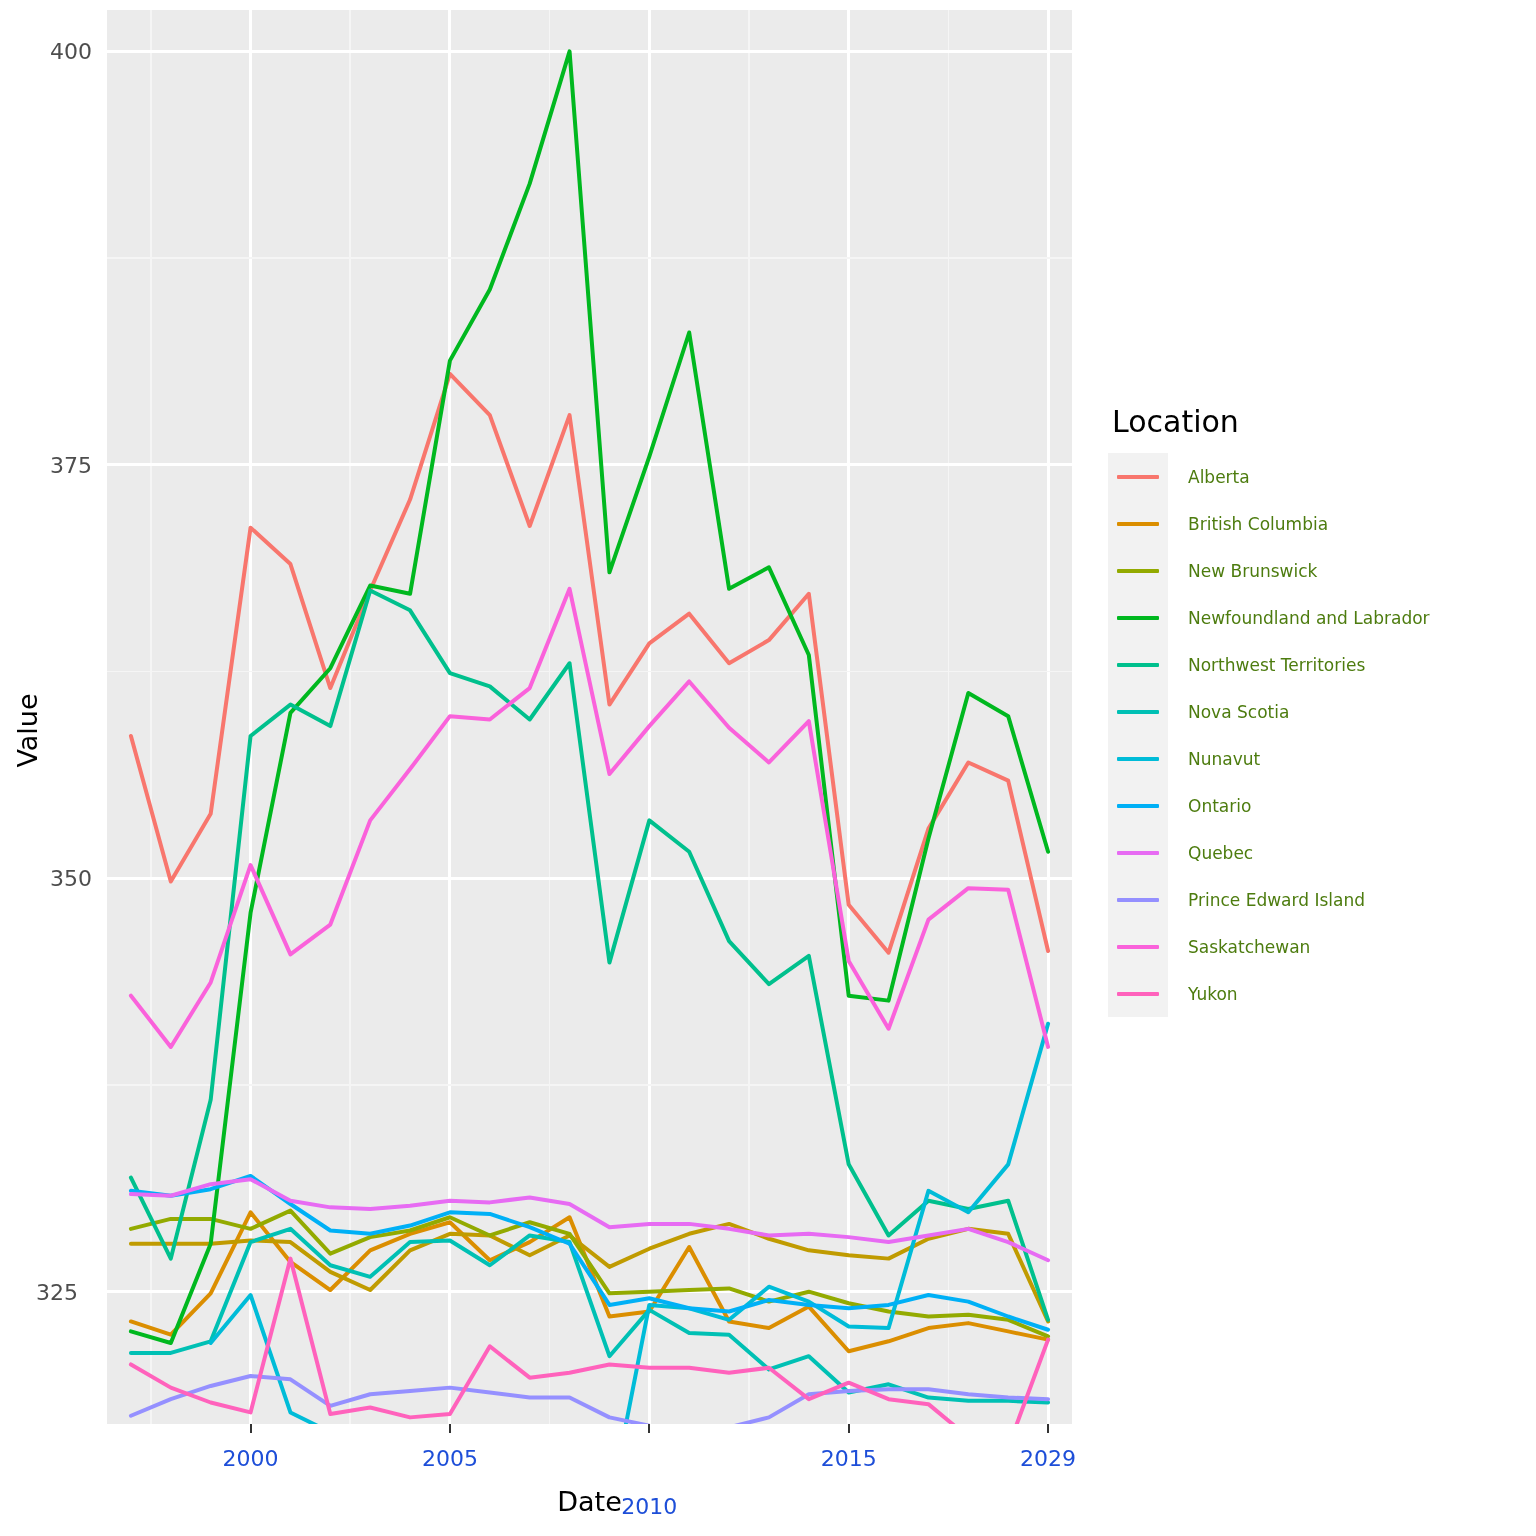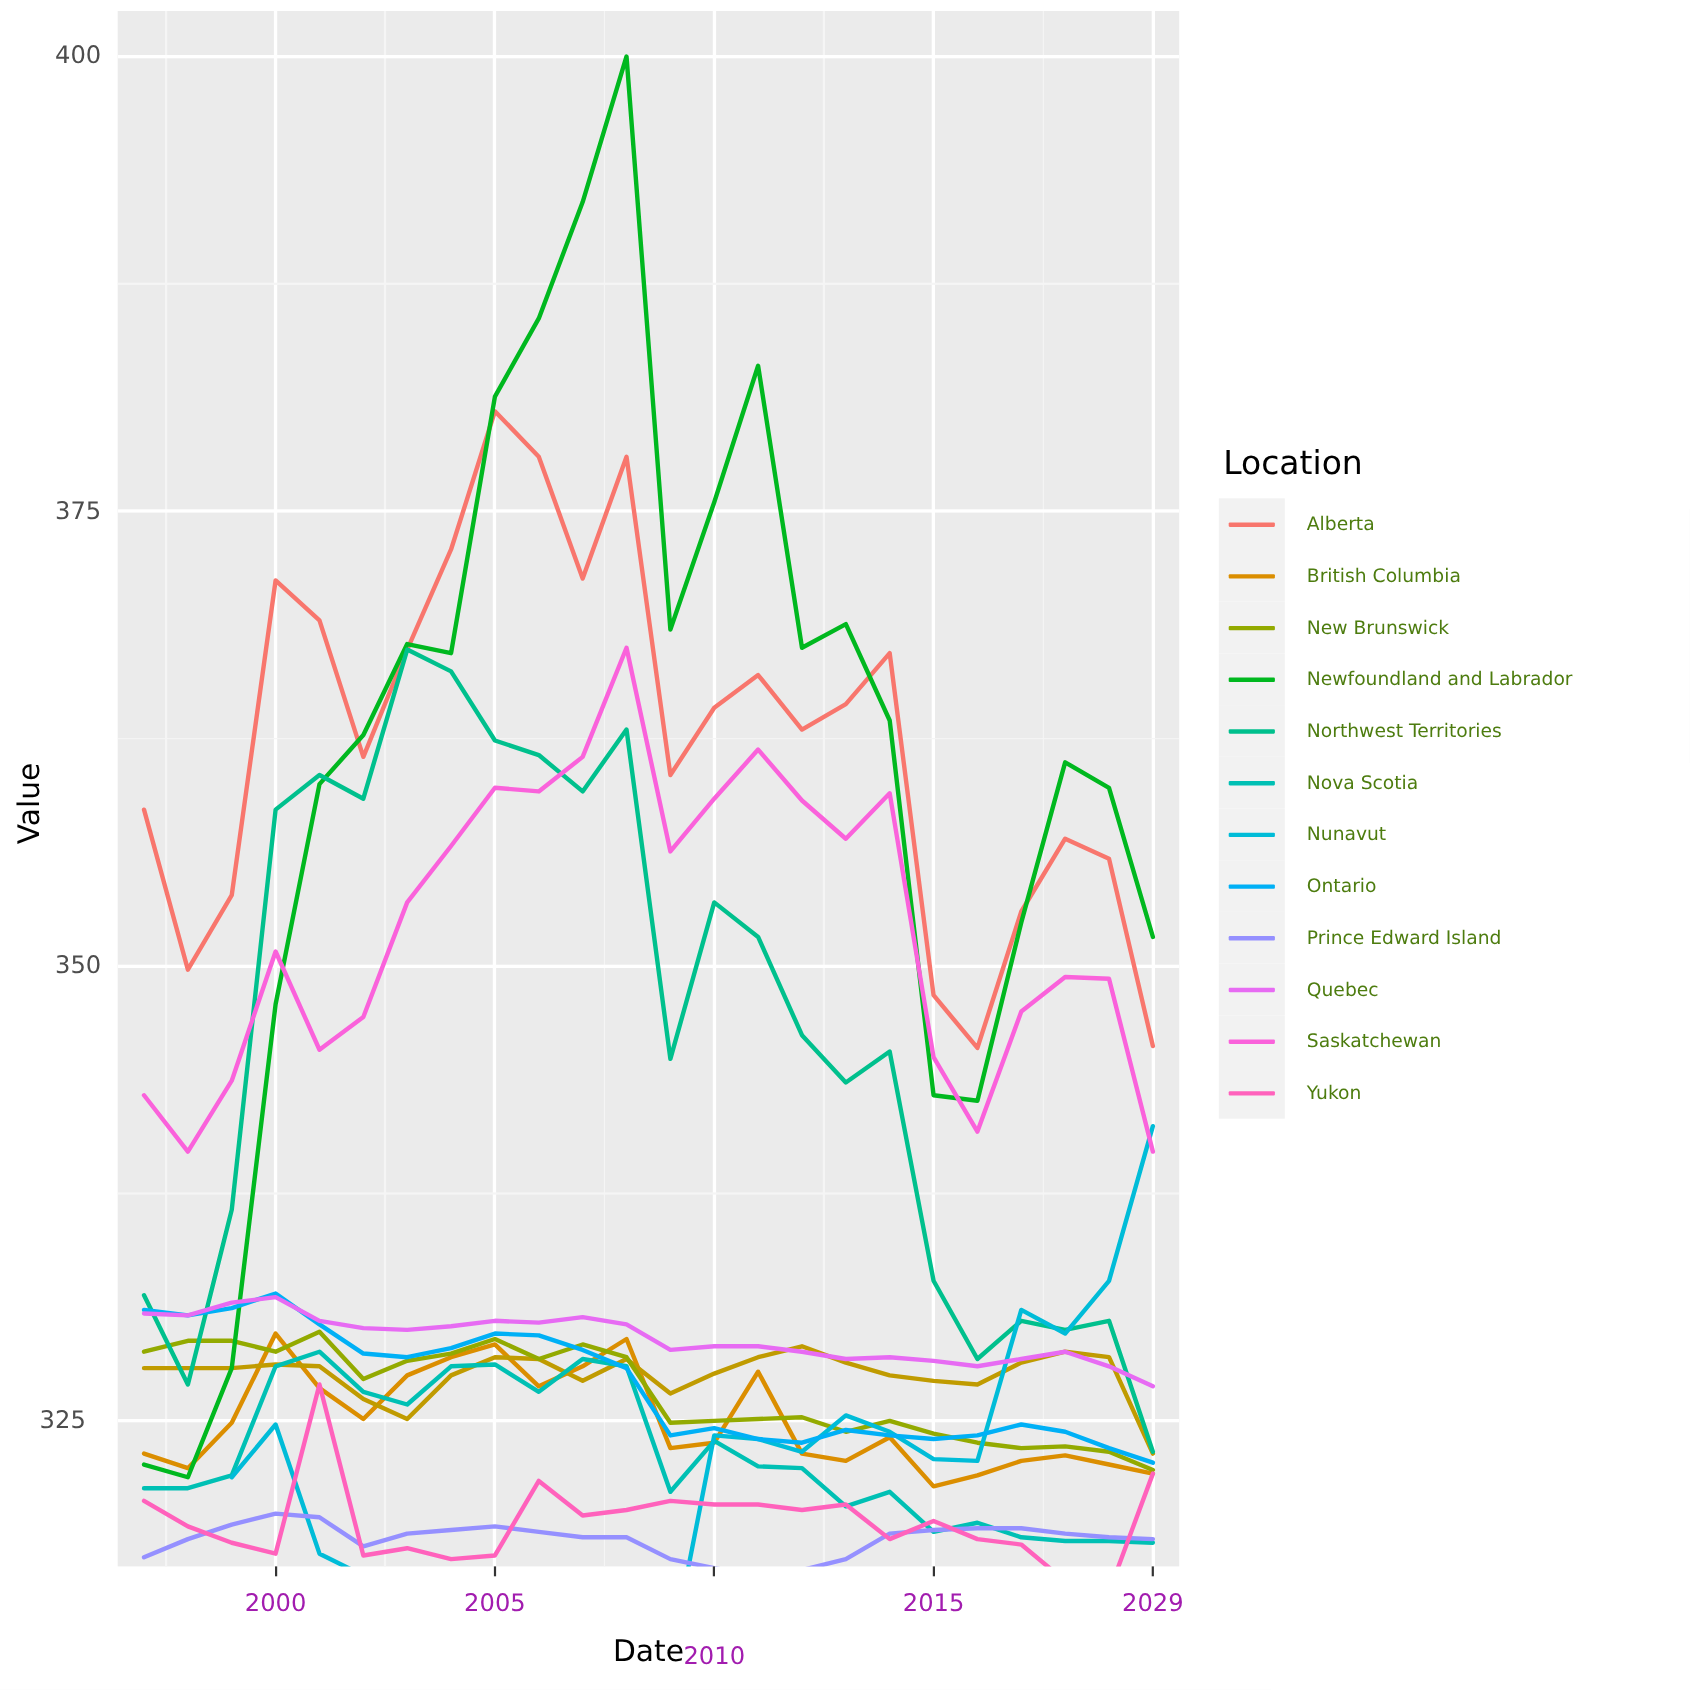--- a/index.html
+++ b/index.html
@@ -24,21 +24,21 @@
   
   .ytick{
     position:absolute;right:0;width:70px;text-align:right;
     font-size:22px;color:#4d4d4d;transform:translateY(-50%);
   }
   .yticks{position:absolute;left:18px;top:0;width:74px;height:1460px;}
   .ytickmark{position:absolute;left:96px;width:9px;height:2px;background:#333;transform:translateY(-50%);}
 
   .xticks{position:absolute;left:0;top:1424px;width:1536px;height:60px;}
   .xtick{
-    position:absolute;font-size:22px;color:#a21caf;
+    position:absolute;font-size:22px;color:#1d4ed8;
     transform:translateX(-50%);top:22px;white-space:nowrap;
   }
   .xtickmark{position:absolute;top:0;width:2px;height:9px;background:#333;transform:translateX(-50%);}
 
   
   .panel{
     position:absolute;left:107px;top:10px;width:965px;height:1414px;
     background:#ebebeb;overflow:hidden;
   }
   .gridmajor-h{position:absolute;left:0;width:100%;height:3px;background:#ffffff;}
@@ -177,32 +177,32 @@
           <span class="legend-label">Nunavut</span>
         </div>
         <div class="legend-item">
           <span class="legend-key">
             <i style="background: rgb(0, 176, 246);"></i>
           </span>
           <span class="legend-label">Ontario</span>
         </div>
         <div class="legend-item">
           <span class="legend-key">
+            <i style="background: rgb(231, 107, 243);"></i>
+          </span>
+          <span class="legend-label">Quebec</span>
+        </div>
+        <div class="legend-item">
+          <span class="legend-key">
             <i style="background: rgb(149, 144, 255);"></i>
           </span>
           <span class="legend-label">Prince Edward Island</span>
         </div>
         <div class="legend-item">
           <span class="legend-key">
-            <i style="background: rgb(231, 107, 243);"></i>
-          </span>
-          <span class="legend-label">Quebec</span>
-        </div>
-        <div class="legend-item">
-          <span class="legend-key">
             <i style="background: rgb(250, 98, 219);"></i>
           </span>
           <span class="legend-label">Saskatchewan</span>
         </div>
         <div class="legend-item">
           <span class="legend-key">
             <i style="background: rgb(255, 98, 188);"></i>
           </span>
           <span class="legend-label">Yukon</span>
         </div>

